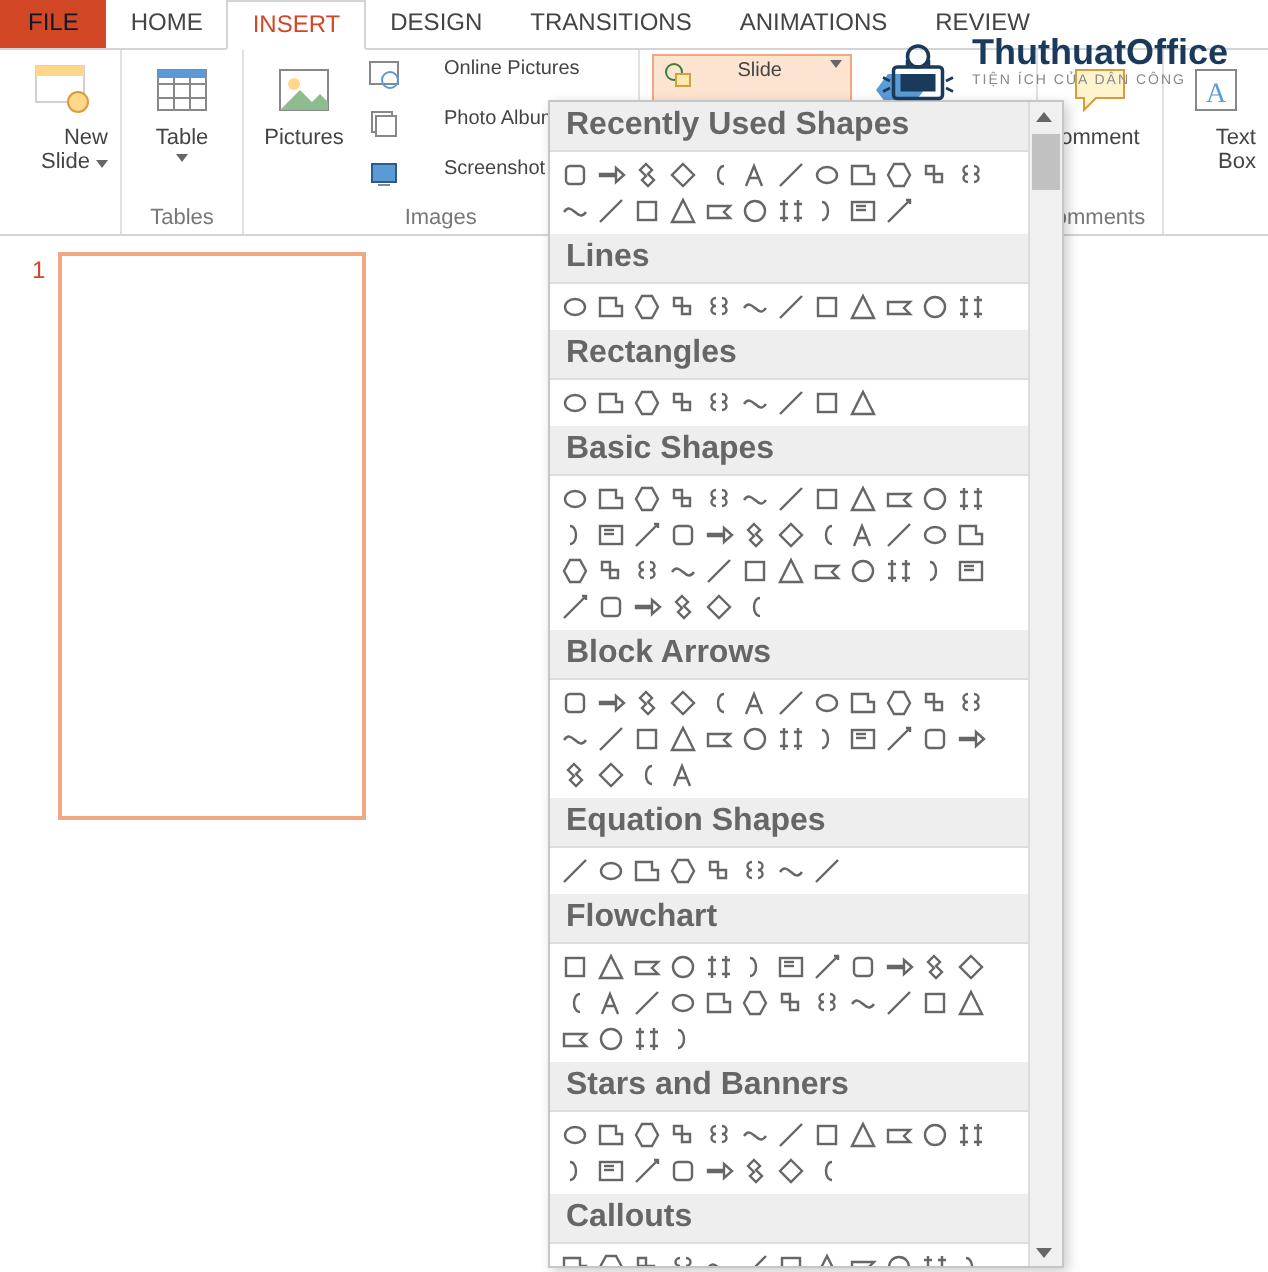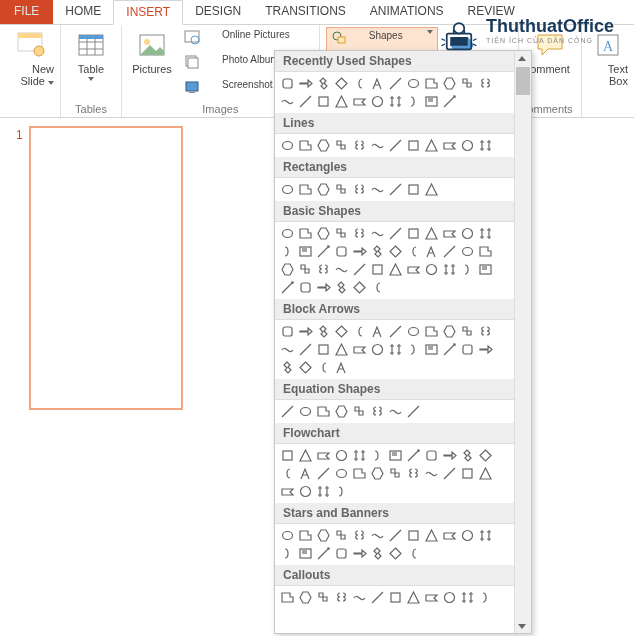--- a/index.html
+++ b/index.html
@@ -1,18 +1,18 @@
 <!DOCTYPE html>
 <html><head>
 <meta charset="utf-8">
 <style>
 body{margin:0;font-family:"Segoe UI",Arial,sans-serif;font-size:12px;color:#444;background:#fff;width:634px;height:636px;overflow:hidden}
 .tabbar{display:flex;height:24px;border-bottom:1px solid #d4d4d4;background:#fff;align-items:stretch}
 .tab{padding:4px 12px;cursor:pointer;color:#444;font-size:12px}
-.tab.file{background:#d24726;color:#e5e5e5;padding:4px 14px}
+.tab.file{background:#d24726;color:#0f172a;padding:4px 14px}
 .tab.active{color:#d24726;border:1px solid #d4d4d4;border-bottom:1px solid #fff;margin-bottom:-1px;background:#fff}
 .ribbon{display:flex;height:92px;background:#fff;border-bottom:1px solid #d4d4d4;position:relative}
 .group{display:flex;flex-direction:column;border-right:1px solid #e1e1e1;padding:2px 6px 0}
 .group-body{display:flex;flex:1;align-items:flex-start;gap:4px}
 .group-label{text-align:center;color:#777;font-size:11px;padding:1px 0 2px}
 .bigbtn{display:flex;flex-direction:column;align-items:center;width:48px;padding:2px 0;cursor:pointer}
 .bigbtn .icon{width:32px;height:32px;margin-bottom:2px}
 .bigbtn .lbl{font-size:11px;text-align:right;line-height:1.1}
 .smallbtn{display:flex;align-items:flex-start;gap:22px;padding:2px 4px;cursor:pointer;font-size:10px;height:20px}
 .smallbtn.active{border:1px solid #f0a880;background:#fde4d0}
@@ -20,21 +20,21 @@
 .dd{width:0;height:0;border-left:3px solid transparent;border-right:3px solid transparent;border-top:4px solid #666;margin-left:2px}
 .workspace{display:flex;height:520px;background:#fff}
 .thumbs{width:200px;background:#fff;padding:8px 16px}
 .slidenum{color:#d24726;font-size:12px;float:left;margin-right:6px;margin-top:2px}
 .thumb{width:150px;height:280px;border:2px solid #f0a880;background:#fff;display:inline-block}
 .shapes-panel{position:absolute;left:274px;top:50px;width:256px;height:582px;background:#fff;border:1px solid #c6c6c6;box-shadow:2px 2px 6px rgba(0,0,0,0.2);overflow:hidden;z-index:10}
 .shapes-scroll{position:absolute;right:0;top:0;width:16px;height:100%;background:#f0f0f0;border-left:1px solid #ddd}
 .scroll-thumb{background:#c1c1c1;width:14px;height:28px;margin:1px;position:absolute;top:2px}
 .scroll-arr{width:14px;height:14px;position:absolute;display:flex;align-items:center;justify-content:center}
 .shapes-body{overflow:hidden;height:100%;margin-right:16px}
-.cat-header{background:#eee;color:#666;font-weight:600;font-size:12px;padding:3px 8px;border-bottom:1px solid #ddd}
+.cat-header{background:#eee;color:#666;font-weight:600;font-size:16px;padding:3px 8px;border-bottom:1px solid #ddd}
 .shape-grid{display:flex;flex-wrap:wrap;padding:3px 4px;gap:1px}
 .shape-item{width:17px;height:17px;display:flex;align-items:center;justify-content:center;cursor:pointer;color:#666}
 .shape-item svg{width:15px;height:15px;stroke:#666;fill:none;stroke-width:1.2}
 .watermark{position:absolute;right:20px;top:16px;z-index:20;display:flex;align-items:flex-start;gap:6px}
 .watermark svg{width:42px;height:42px}
 .wm-text{font-family:Arial,sans-serif}
 .wm-main{font-size:18px;font-weight:700;color:#1a3a5c}
 .wm-sub{font-size:7px;color:#888;letter-spacing:1px}
 .vcol{display:flex;flex-direction:column;gap:1px}
 </style>
@@ -120,21 +120,21 @@
     <div class="group-label">Images</div>
   </div>
   <div class="group" style="border-right:none">
     <div class="group-body">
       <div class="vcol">
         <div class="smallbtn active">
           <svg class="sicon" viewBox="0 0 16 16">
               <circle cx="6" cy="6" r="4" fill="none" stroke="#3a7c3a"></circle>
               <rect x="7" y="7" width="7" height="6" fill="#ffe9b0" stroke="#d89c3a"></rect>
             </svg>
-          <span>Shapes</span>
+          <span>Slide</span>
             <span class="dd"></span>
         </div>
       </div>
       <div class="bigbtn" style="width:40px">
         <svg class="icon" viewBox="0 0 32 32">
             <path d="M4 16 L10 8 H22 L28 16 L22 24 H10 Z" fill="#5b9bd5"></path>
           </svg>
       </div>
     </div>
   </div>

